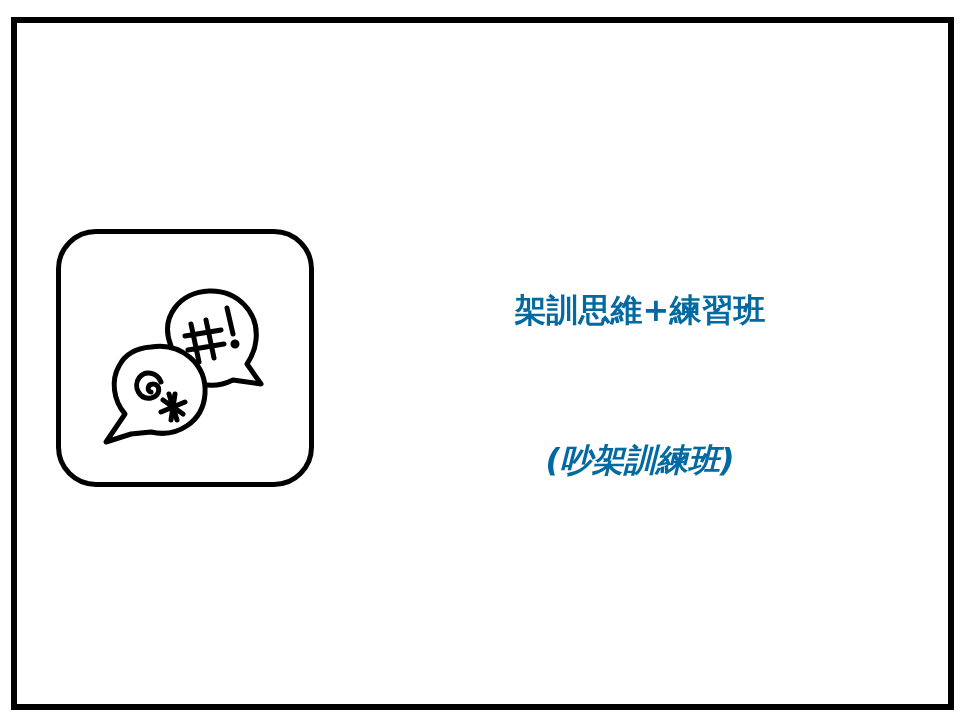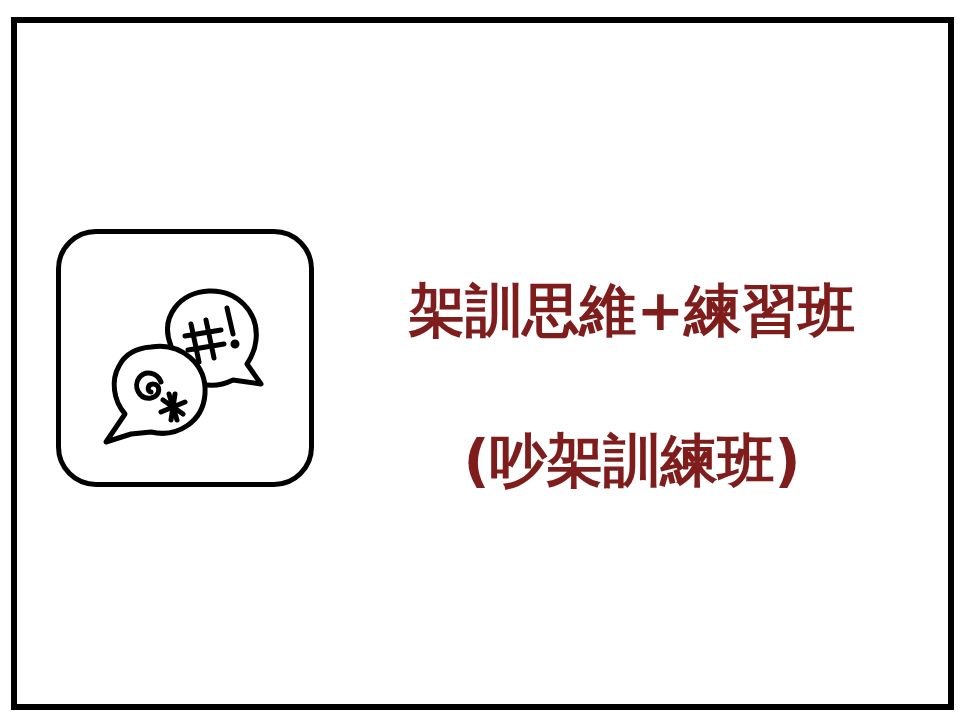--- a/index.html
+++ b/index.html
@@ -7,25 +7,25 @@
     .frame {
       position: absolute; left: 11px; top: 17px; width: 931px; height: 681px;
       border: 6px solid #000000; background: #ffffff;
     }
     .icon-box {
       position: absolute; left: 56px; top: 229px; width: 258px; height: 258px;
       box-sizing: border-box; border: 5px solid #000000; border-radius: 40px; background: #fff;
     }
     .icon-box svg { position: absolute; left: 0; top: 0; width: 248px; height: 248px; }
     .title-line {
-      position: absolute; left: 372px; width: 520px; text-align: center;
-      font-weight: bold; color: #7f1d1d; font-size: 57px; line-height: 56px; white-space: nowrap;
+      position: absolute; left: 380px; width: 520px; text-align: center;
+      font-weight: bold; color: #0369a1; font-size: 32px; line-height: 56px; white-space: nowrap;
     }
     .line1 { top: 282px; }
-    .line2 { top: 432px; }
+    .line2 { top: 432px; font-style: italic; }
   </style>
 </head>
 <body>
 
 <div class="frame"></div>
 
 <div class="icon-box">
   <svg viewBox="0 0 248 248">
     <g fill="none" stroke="#000" stroke-width="5" stroke-linecap="round" stroke-linejoin="round">
 

